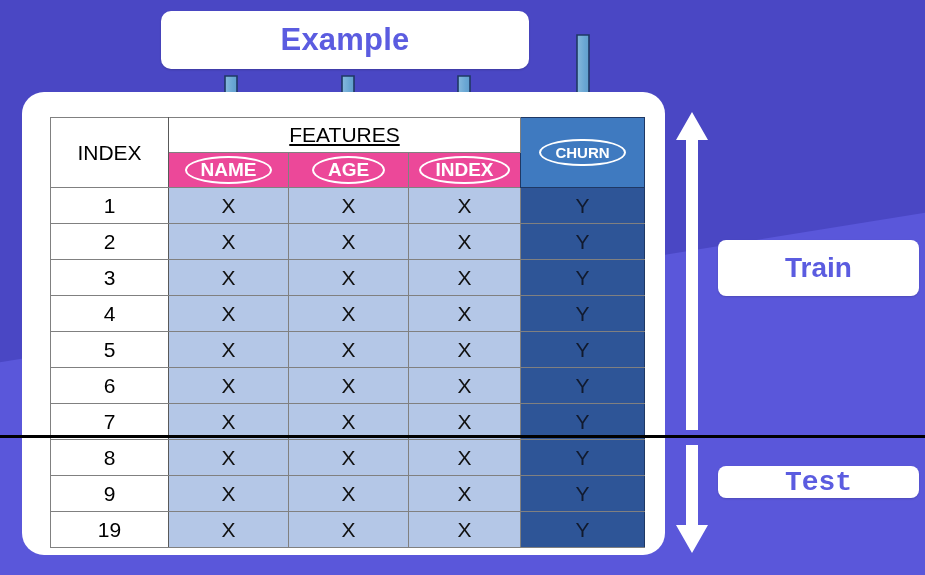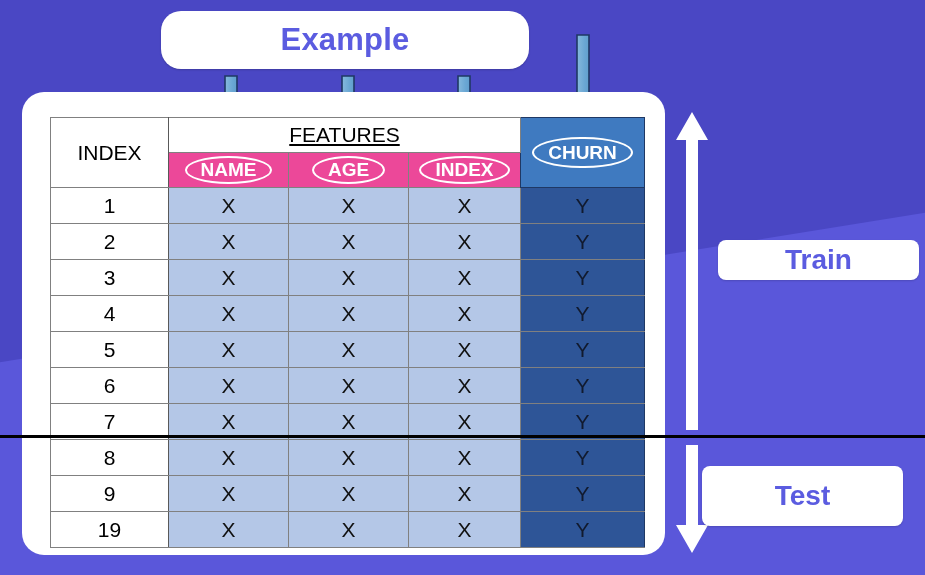--- a/index.html
+++ b/index.html
@@ -28,21 +28,21 @@
     clip-path: polygon(0 0, 100% 0, 100% 37%, 0 63%);
   }
   
   .example-box {
     position: absolute;
     left: 161px;
     top: 11px;
     width: 368px;
     height: 58px;
     background: #ffffff;
-    border-radius: 20px;
+    border-radius: 10px;
     display: flex;
     align-items: center;
     justify-content: center;
     box-shadow: 0 1px 2px rgba(0,0,0,0.18);
   }
   .example-text {
     color: #5b5ce0;
     font-size: 31px;
     font-weight: bold;
     letter-spacing: .2px;
@@ -118,21 +118,21 @@
     display: inline-block;
     color: #ffffff;
     font-size: 19px;
     font-weight: bold;
     padding: 2px 14px;
     border: 2px solid #ffffff;
     border-radius: 50%;
     line-height: 1.05;
     white-space: nowrap;
   }
-  .pill.churn { font-size: 19px; padding: 4px 14px; }
+  .pill.churn { font-size: 15px; padding: 4px 14px; }
 
   td.idx {
     background: #ffffff;
     color: #000000;
     font-size: 21px;
     height: 35px;
     border-right: 1px solid #595959 !important;
   }
   td.feat {
     background: #b4c7e7;
@@ -168,22 +168,22 @@
     display: flex;
     align-items: center;
     justify-content: center;
     box-shadow: 0 1px 2px rgba(0,0,0,0.15);
   }
   .label-box span {
     color: #5b5ce0;
     font-size: 28px;
     font-weight: bold;
   }
-  #train-label { left: 718px; top: 240px; width: 201px; height: 40px; }
-  #test-label  { left: 702px; top: 466px; width: 201px; height: 60px; }
+  #train-label { left: 718px; top: 240px; width: 201px; height: 56px; }
+  #test-label  { left: 718px; top: 466px; width: 201px; height: 32px; font-family: Liberation Mono, monospace; }
 </style>
 </head>
 <body>
 
 <div id="stage">
 
   <div class="bg-base"></div>
   <div class="bg-wedge"></div>
 
   <div class="example-box">

